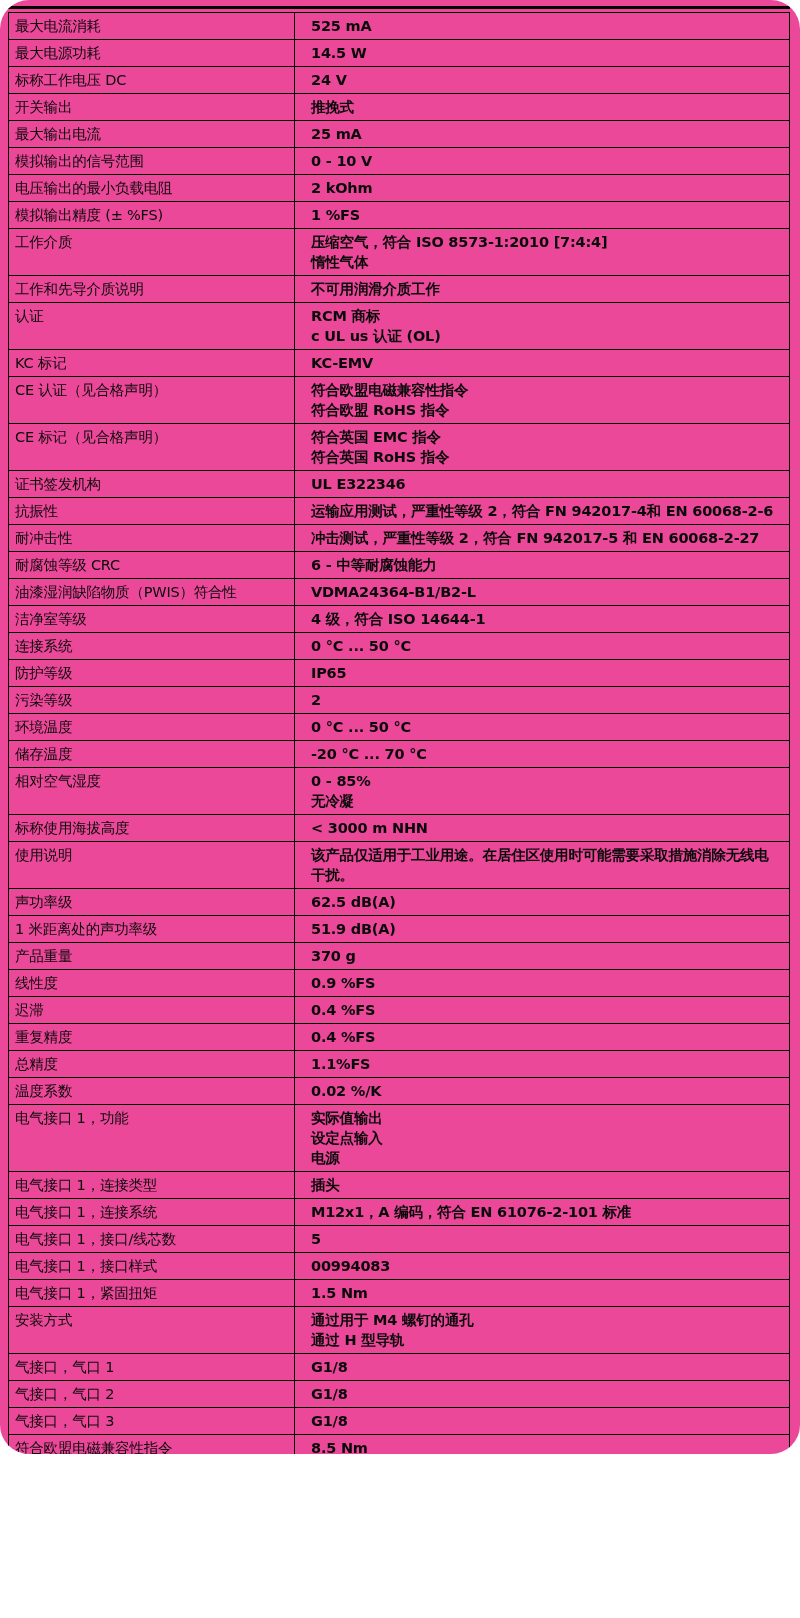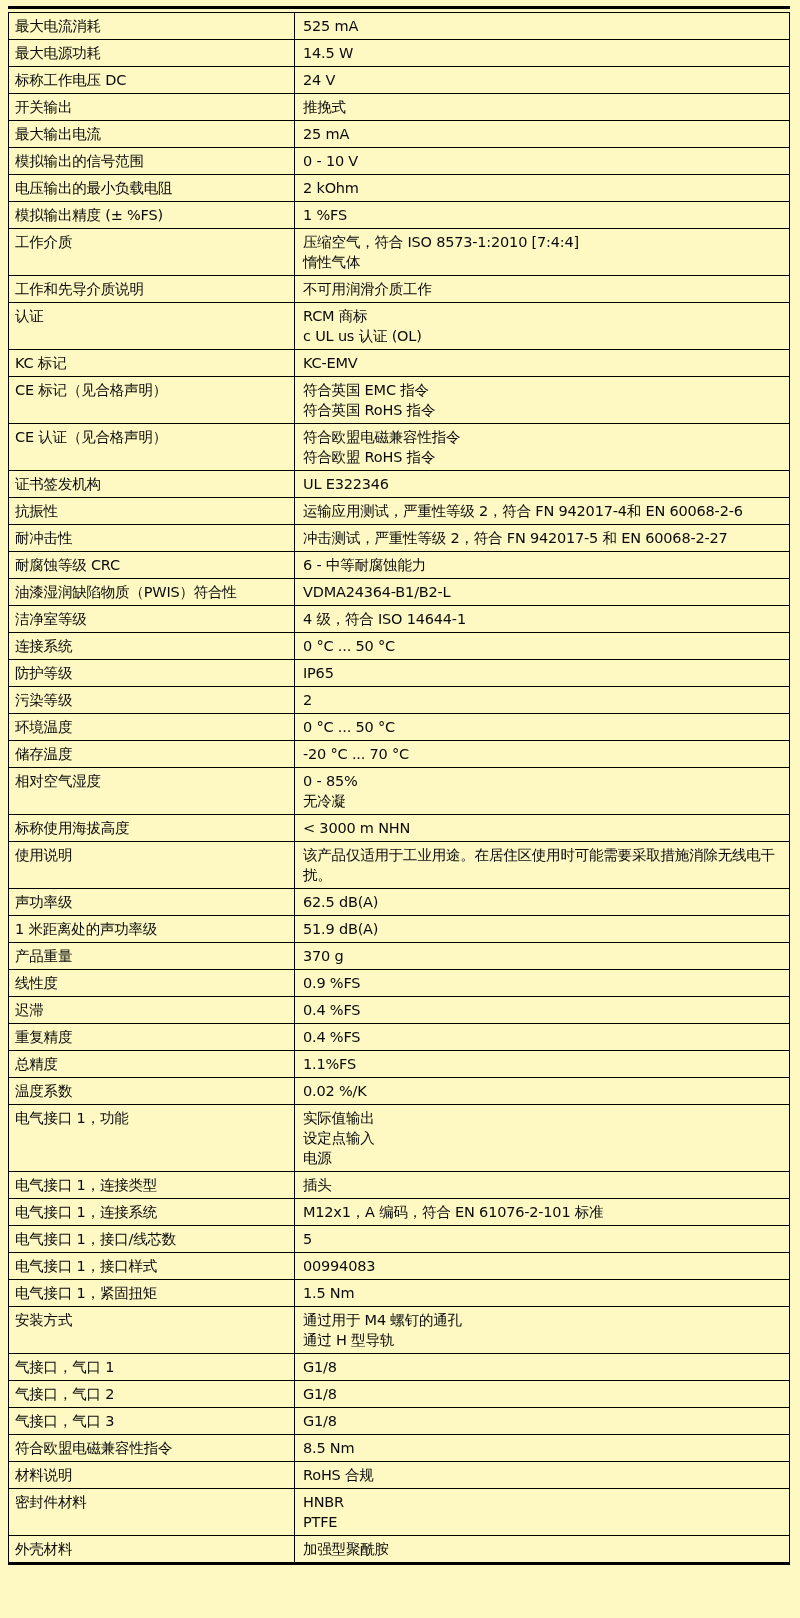--- a/index.html
+++ b/index.html
@@ -9,23 +9,24 @@
   }
   body {
     width: 800px;
     height: 1618px;
     font-family: "DejaVu Sans", "Liberation Sans", sans-serif;
     color: #0a0a0a;
   }
   .sheet {
     position: relative;
     width: 800px;
-    height: 1618px;
-    background: #fef9c3;
+    height: 1454px;
+    background: #ec4899;
     overflow: hidden;
+    border-radius: 29px;
   }
   .top-rule {
     position: absolute;
     left: 8px;
     top: 6px;
     width: 782px;
     height: 3px;
     background: #000000;
   }
   table.spec {
@@ -47,22 +48,22 @@
     font-size: 14.5px;
     line-height: 20px;
     letter-spacing: -0.2px;
     white-space: pre-line;
     overflow: hidden;
   }
   table.spec td.spec-label {
     font-weight: 500;
   }
   table.spec td.spec-value {
-    padding-left: 8px;
-    font-weight: 400;
+    padding-left: 16px;
+    font-weight: 700;
   }
 </style>
 </head>
 <body>
 
 <div class="sheet">
   <div class="top-rule"></div>
   <table class="spec">
     <colgroup>
       <col style="width:286px">
@@ -113,28 +114,28 @@
         <tr>
           <td class="spec-label">认证</td>
           <td class="spec-value">RCM 商标
 c UL us 认证 (OL)</td>
         </tr>
         <tr>
           <td class="spec-label">KC 标记</td>
           <td class="spec-value">KC-EMV</td>
         </tr>
         <tr>
+          <td class="spec-label">CE 认证（见合格声明）</td>
+          <td class="spec-value">符合欧盟电磁兼容性指令
+符合欧盟 RoHS 指令</td>
+        </tr>
+        <tr>
           <td class="spec-label">CE 标记（见合格声明）</td>
           <td class="spec-value">符合英国 EMC 指令
 符合英国 RoHS 指令</td>
-        </tr>
-        <tr>
-          <td class="spec-label">CE 认证（见合格声明）</td>
-          <td class="spec-value">符合欧盟电磁兼容性指令
-符合欧盟 RoHS 指令</td>
         </tr>
         <tr>
           <td class="spec-label">证书签发机构</td>
           <td class="spec-value">UL E322346</td>
         </tr>
         <tr>
           <td class="spec-label">抗振性</td>
           <td class="spec-value">运输应用测试，严重性等级 2，符合 FN 942017-4和 EN 60068-2-6</td>
         </tr>
         <tr>

